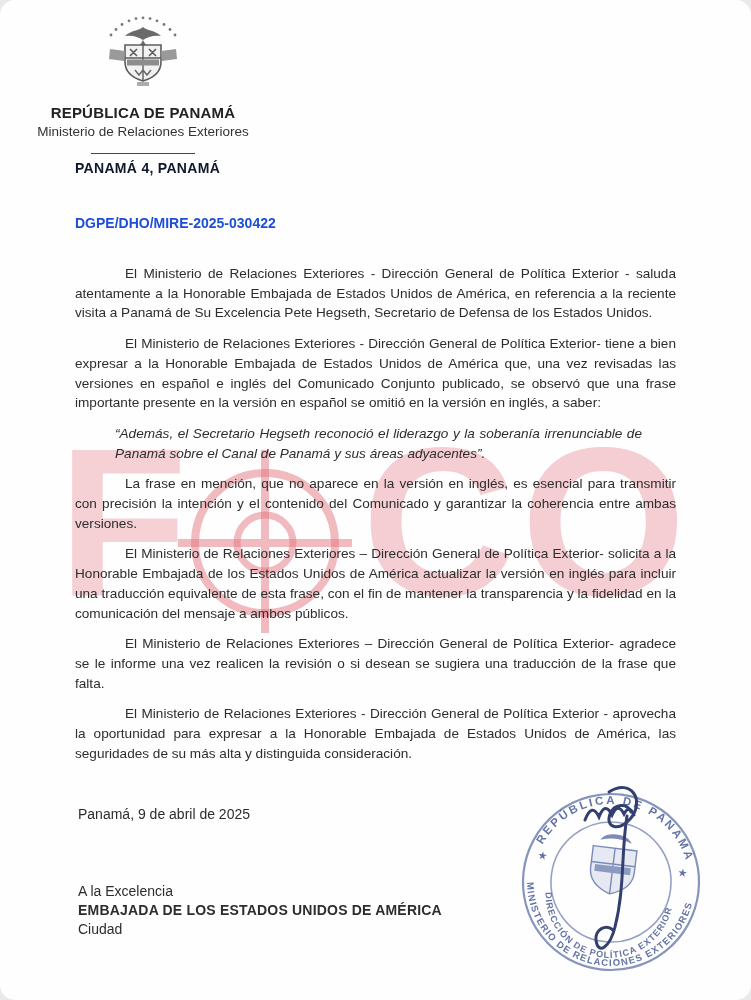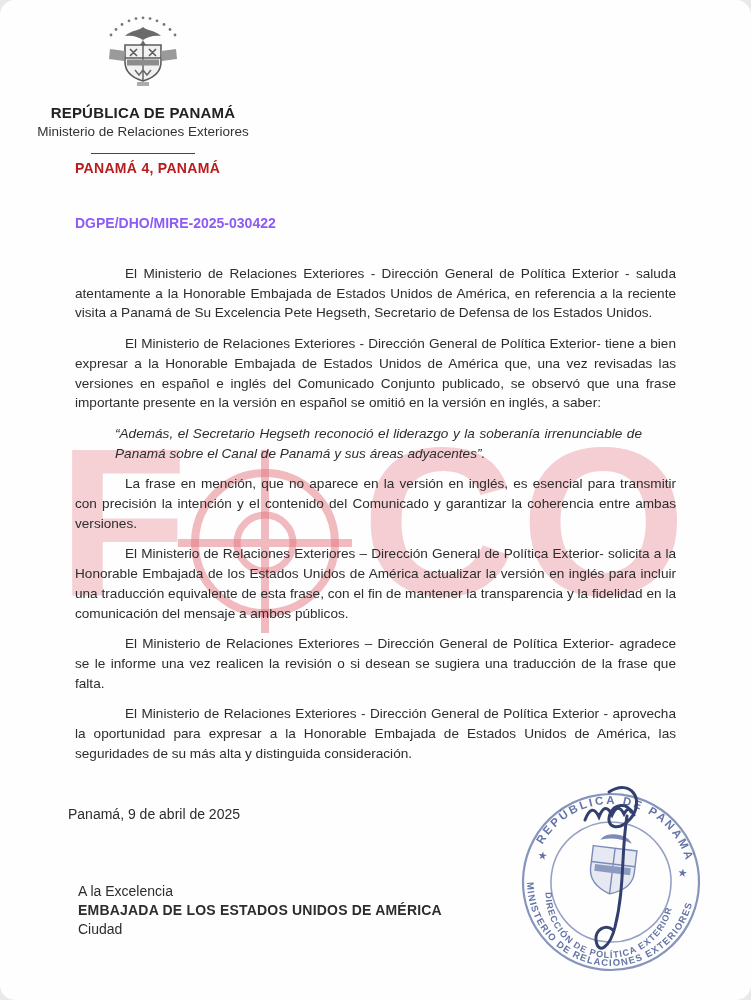--- a/index.html
+++ b/index.html
@@ -7,22 +7,22 @@
     position:relative;width:751px;height:1000px;margin:0 auto;
     background:#fefefe;overflow:hidden;
     font-family:"Liberation Sans", sans-serif;color:#2d2d2d;border-radius:15px;
   }
   
   .letterhead{position:absolute;left:30px;top:14px;width:226px;text-align:center;}
   .crest{display:block;margin:0 auto 6px auto;}
   .republic{font-size:15px;font-weight:bold;letter-spacing:.2px;color:#222;}
   .ministry{font-size:13.5px;margin-top:3px;color:#333;}
   .head-rule{width:104px;height:0;border-bottom:1.6px solid #444;margin:14px auto 0 auto;}
-  .city-line{position:absolute;left:75px;top:160px;font-size:14px;font-weight:bold;color:#b91c1c;letter-spacing:.3px;}
-  .ref-line{position:absolute;left:75px;top:215px;font-size:14px;font-weight:bold;color:#8b5cf6;}
+  .city-line{position:absolute;left:75px;top:160px;font-size:14px;font-weight:bold;color:#0f172a;letter-spacing:.3px;}
+  .ref-line{position:absolute;left:75px;top:215px;font-size:14px;font-weight:bold;color:#1d4ed8;}
   
   .body-text{position:absolute;left:75px;top:264px;width:601px;z-index:2;}
   .body-text p{
     margin:0 0 11px 0;font-size:13.6px;line-height:19.7px;
     text-align:justify;text-indent:50px;
   }
   .body-text p.quote{
     font-style:italic;text-indent:0;margin:2px 34px 11px 40px;
   }
   
@@ -32,21 +32,21 @@
     color:rgba(234,148,158,0.42);letter-spacing:6px;
     font-family:"Liberation Sans", sans-serif;
   }
   .wm-f{left:0;}
   .wm-co{left:288px;color:rgba(236,158,168,0.5);margin-left:16px;}
   .wm-target{position:absolute;left:112px;top:0;}
   
   .seal-wrap{position:absolute;left:513px;top:782px;width:196px;height:200px;z-index:3;}
   .seal-wrap svg{position:absolute;left:0;top:0;overflow:visible;}
   
-  .date-line{position:absolute;left:68px;top:806px;font-size:14px;z-index:2;}
+  .date-line{position:absolute;left:78px;top:806px;font-size:14px;z-index:2;}
   .addressee{position:absolute;left:78px;top:882px;font-size:14px;line-height:19px;z-index:2;}
   .addressee .bold{font-weight:bold;letter-spacing:.2px;text-align:right;}
 </style>
 </head>
 <body>
 
 <div class="page">
 
   <div class="letterhead">
     <svg class="crest" width="92" height="84" viewBox="0 0 92 84">

